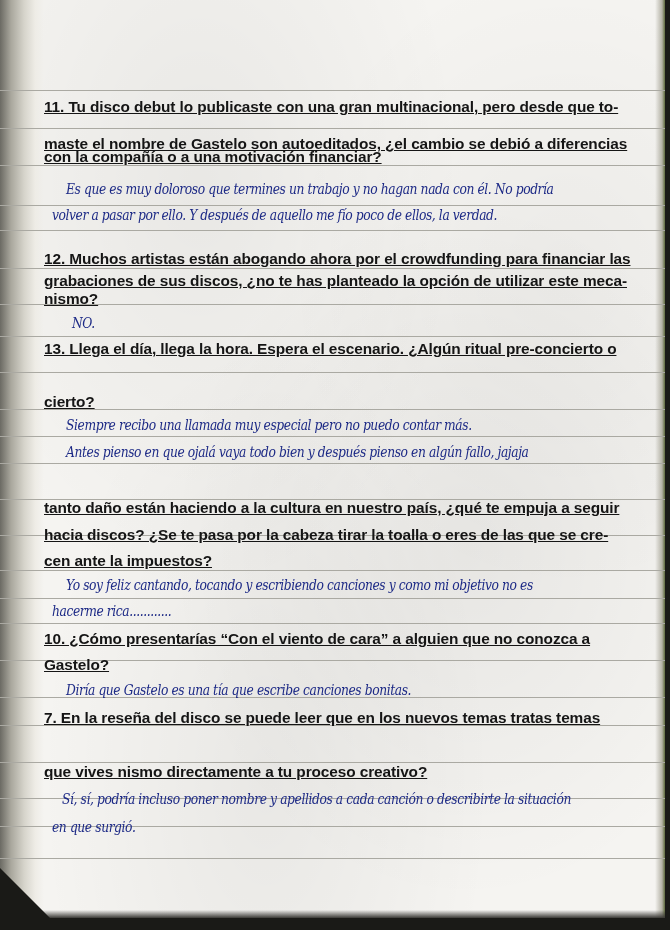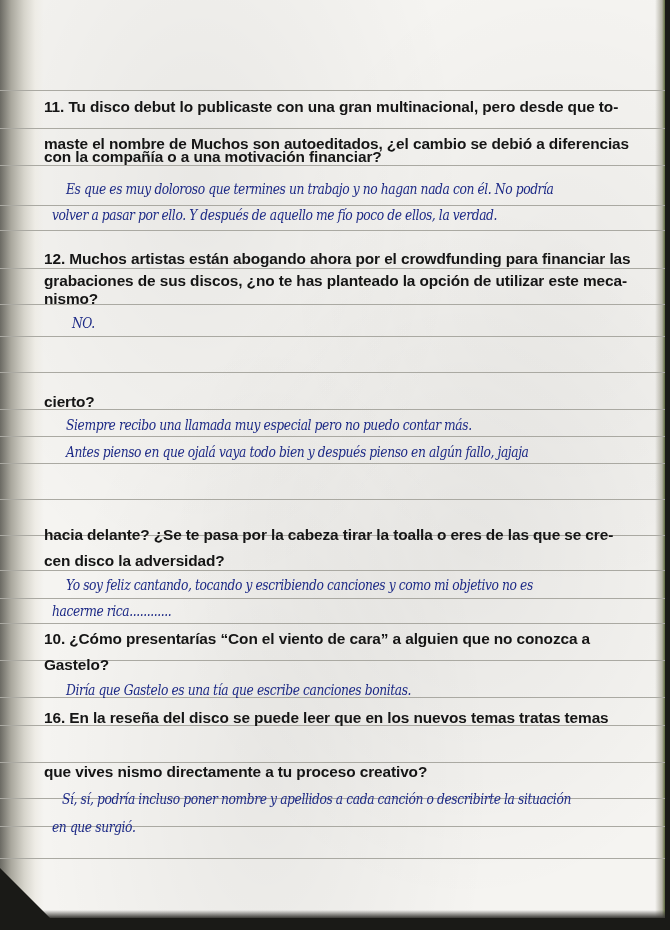--- a/index.html
+++ b/index.html
@@ -37,21 +37,21 @@
       border-top: 50px solid transparent;
     }
     .bottom-edge {
       position: absolute; left: 0; bottom: 0; width: 665px; height: 8px;
       background: linear-gradient(180deg, rgba(0,0,0,0), #3b3a36);
     }
     .q-line {
       position: absolute; left: 44px;
       font-family: "Liberation Sans", sans-serif;
       font-weight: bold; font-size: 15.4px; color: #151515;
-      white-space: nowrap; letter-spacing: -0.1px;
+      white-space: nowrap; letter-spacing: -0.1px; text-decoration: underline;
     }
     .a-line {
       position: absolute;
       font-family: "DejaVu Serif", serif;
       font-style: italic; font-size: 15px; color: #1d2a86;
       white-space: nowrap; letter-spacing: -0.5px;
       transform: scaleX(0.82); transform-origin: left center;
     }
   </style>
 </head>
@@ -80,43 +80,45 @@
   <div class="ruled-line" style="top:623px"></div>
   <div class="ruled-line" style="top:660px"></div>
   <div class="ruled-line" style="top:697px"></div>
   <div class="ruled-line" style="top:725px"></div>
   <div class="ruled-line" style="top:762px"></div>
   <div class="ruled-line" style="top:798px"></div>
   <div class="ruled-line" style="top:826px"></div>
   <div class="ruled-line" style="top:858px"></div>
 
   <div class="q-line" style="top:98px">11. Tu disco debut lo publicaste con una gran multinacional, pero desde que to-</div>
-  <div class="q-line" style="top:135px">maste el nombre de Muchos son autoeditados, ¿el cambio se debió a diferencias</div>
+  <div class="q-line" style="top:135px">maste el nombre de Gastelo son autoeditados, ¿el cambio se debió a diferencias</div>
   <div class="q-line" style="top:150px; top:148px">con la compañía o a una motivación financiar?</div>
   <div class="a-line" style="top:180px; left:66px">Es que es muy doloroso que termines un trabajo y no hagan nada con él. No podría</div>
   <div class="a-line" style="top:206px; left:52px">volver a pasar por ello. Y después de aquello me fío poco de ellos, la verdad.</div>
 
   <div class="q-line" style="top:250px">12. Muchos artistas están abogando ahora por el crowdfunding para financiar las</div>
   <div class="q-line" style="top:272px">grabaciones de sus discos, ¿no te has planteado la opción de utilizar este meca-</div>
   <div class="q-line" style="top:290px">nismo?</div>
   <div class="a-line" style="top:314px; left:72px">NO.</div>
 
+  <div class="q-line" style="top:340px">13. Llega el día, llega la hora. Espera el escenario. ¿Algún ritual pre-concierto o</div>
   <div class="q-line" style="top:393px">cierto?</div>
   <div class="a-line" style="top:416px; left:66px">Siempre recibo una llamada muy especial pero no puedo contar más.</div>
   <div class="a-line" style="top:443px; left:66px">Antes pienso en que ojalá vaya todo bien y después pienso en algún fallo, jajaja</div>
 
-  <div class="q-line" style="top:526px">hacia delante? ¿Se te pasa por la cabeza tirar la toalla o eres de las que se cre-</div>
-  <div class="q-line" style="top:552px">cen disco la adversidad?</div>
+  <div class="q-line" style="top:499px">tanto daño están haciendo a la cultura en nuestro país, ¿qué te empuja a seguir</div>
+  <div class="q-line" style="top:526px">hacia discos? ¿Se te pasa por la cabeza tirar la toalla o eres de las que se cre-</div>
+  <div class="q-line" style="top:552px">cen ante la impuestos?</div>
   <div class="a-line" style="top:576px; left:66px">Yo soy feliz cantando, tocando y escribiendo canciones y como mi objetivo no es</div>
   <div class="a-line" style="top:602px; left:52px">hacerme rica............</div>
 
   <div class="q-line" style="top:630px">10. ¿Cómo presentarías “Con el viento de cara” a alguien que no conozca a</div>
   <div class="q-line" style="top:656px">Gastelo?</div>
   <div class="a-line" style="top:681px; left:66px">Diría que Gastelo es una tía que escribe canciones bonitas.</div>
 
-  <div class="q-line" style="top:709px">16. En la reseña del disco se puede leer que en los nuevos temas tratas temas</div>
+  <div class="q-line" style="top:709px">7. En la reseña del disco se puede leer que en los nuevos temas tratas temas</div>
   <div class="q-line" style="top:763px">que vives nismo directamente a tu proceso creativo?</div>
   <div class="a-line" style="top:790px; left:62px">Sí, sí, podría incluso poner nombre y apellidos a cada canción o describirte la situación</div>
   <div class="a-line" style="top:818px; left:52px">en que surgió.</div>
 
   <div class="bottom-edge"></div>
   <div class="corner-fold"></div>
 </div>
 
 </body></html>

